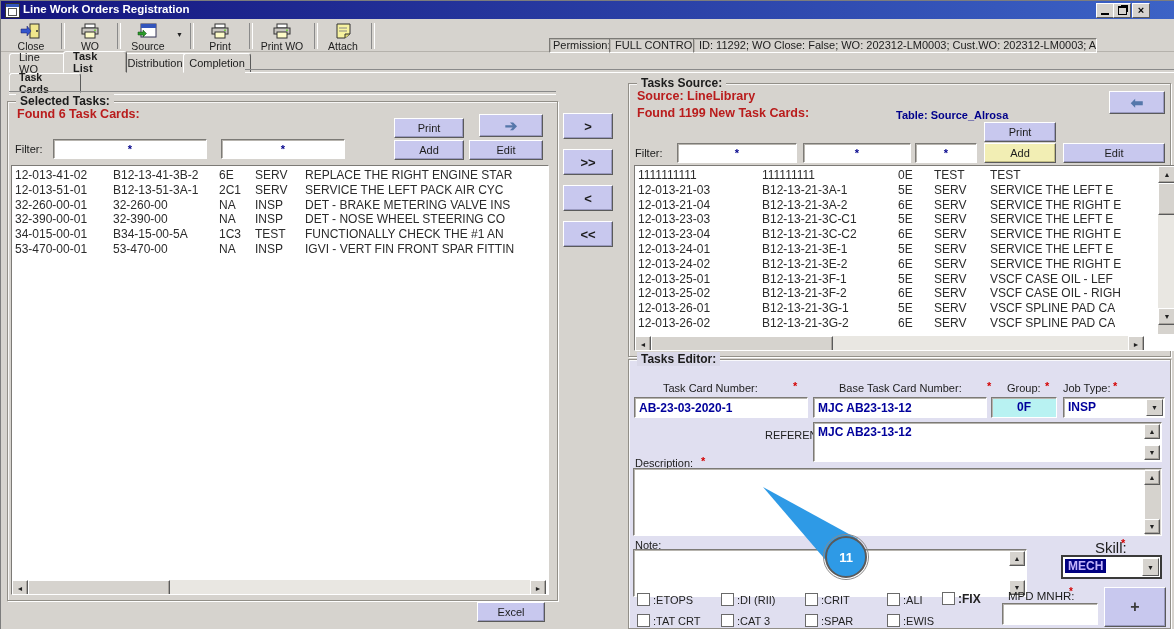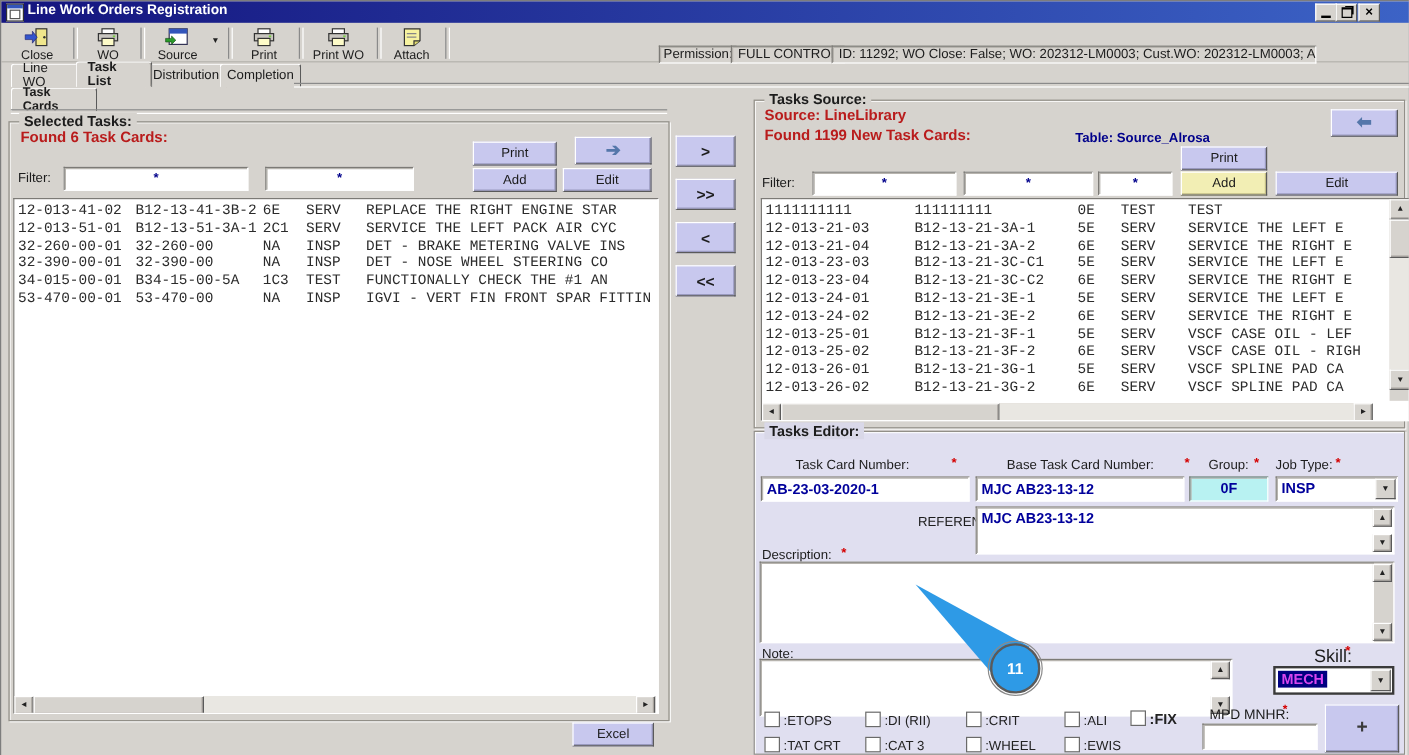--- a/index.html
+++ b/index.html
@@ -17,21 +17,21 @@
   .toolbtn{display:flex;flex-direction:column;align-items:center;justify-content:flex-start;gap:1px;padding-top:2px;cursor:default;}
   .toolbtn .lbl{font-size:10.5px;}
   .tsep{width:2px;height:26px;border-left:1px solid #8a8a8a;border-right:1px solid #fff;}
   .tab{position:absolute;height:18px;background:#d6d3ce;border:1px solid;border-color:#fff #5a5a5a transparent #fff;
        border-radius:3px 3px 0 0;display:flex;align-items:center;justify-content:center;padding:0 9px;}
   .tab.active{font-weight:bold;height:20px;z-index:3;box-shadow:inset -1px 0 0 #a8a49e;}
   .grp{position:absolute;border:1px solid #928f88;box-shadow:inset 1px 1px 0 rgba(255,255,255,.8),1px 1px 0 #fff;}
   .legend{position:absolute;top:-8px;left:8px;background:inherit;padding:0 4px;font-weight:bold;font-size:12px;background:#d6d3ce;}
   .bluehead{color:#b91c1c;font-weight:bold;font-size:12.5px;}
   .filterin{text-align:center;color:#00008b;font-weight:bold;font-family:"Liberation Sans",sans-serif;font-size:11px;padding:0;outline:none;}
-  .list{background:#fff;border:1px solid;border-color:#7c7a76 #ffffff #ffffff #7c7a76;overflow:hidden;font-family:Liberation Mono, monospace;}
+  .list{background:#fff;border:1px solid;border-color:#7c7a76 #ffffff #ffffff #7c7a76;overflow:hidden;}
   .lrow{display:flex;height:14.8px;line-height:14.8px;white-space:nowrap;overflow:hidden;font-size:12px;color:#2b2b2b;padding-left:3px;}
   .lrow span{flex:none;overflow:hidden;}
   .lc0{width:98px}.lc1{width:106px}.lc2{width:36px}.lc3{width:50px}.lc4{flex:1}
   .rc0{width:124px}.rc1{width:136px}.rc2{width:36px}.rc3{width:56px}.rc4{flex:1}
   .sb{background:#d6d3ce;}
   .sbbtn{background:#d6d3ce;border:1px solid;border-color:#fff #5a5a5a #5a5a5a #fff;box-shadow:inset -1px -1px 0 #a8a49e;
          display:flex;align-items:center;justify-content:center;font-size:7px;color:#222;}
   .sbthumb{background:#d6d3ce;border:1px solid;border-color:#fff #5a5a5a #5a5a5a #fff;box-shadow:inset -1px -1px 0 #a8a49e;}
   .sbtrack{background:#e9e7e2;}
   .editor-field{background:#fff;border:1px solid;border-color:#7c7a76 #ffffff #ffffff #7c7a76;box-shadow:inset 1px 1px 0 #b7b4ae;
@@ -393,32 +393,32 @@
   <div class="abs" style="left:634px;top:538px;">Note:</div>
   <div class="abs editor-field" style="left:632px;top:548px;width:384px;height:42px;">
     <span></span>
     <span class="sbbtn" style="position:absolute;right:1px;top:1px;width:14px;height:13px;">▲</span>
     <span class="sbbtn" style="position:absolute;right:1px;bottom:1px;width:14px;height:13px;">▼</span>
   </div>
 
   <div class="abs" style="left:1094px;top:538px;font-size:15px;">Skill:</div>
   <span class="abs star" style="left:1120px;top:536px;">*</span>
   <div class="abs" style="left:1060px;top:554px;width:97px;height:20px;background:#fff;border:2px solid #3a3a3a;">
-    <span style="display:inline-block;margin:2px 0 0 2px;padding:0 3px;background:#000080;color:#d946ef;font-weight:bold;font-size:12px;">MECH</span>
+    <span style="display:inline-block;margin:2px 0 0 2px;padding:0 3px;background:#000080;color:#c4b5fd;font-weight:bold;font-size:12px;">MECH</span>
     <span class="ddbtn">▼</span>
   </div>
 
   <div class="abs" style="left:636px;top:592px;"><span class="cb"></span><span class="cblbl">:ETOPS</span></div>
   <div class="abs" style="left:720px;top:592px;"><span class="cb"></span><span class="cblbl">:DI (RII)</span></div>
   <div class="abs" style="left:804px;top:592px;"><span class="cb"></span><span class="cblbl">:CRIT</span></div>
   <div class="abs" style="left:886px;top:592px;"><span class="cb"></span><span class="cblbl">:ALI</span></div>
   <div class="abs" style="left:941px;top:591px;"><span class="cb"></span><span class="cblbl" style="font-weight:bold;font-size:12px;">:FIX</span></div>
   <div class="abs" style="left:636px;top:613px;"><span class="cb"></span><span class="cblbl">:TAT CRT</span></div>
   <div class="abs" style="left:720px;top:613px;"><span class="cb"></span><span class="cblbl">:CAT 3</span></div>
-  <div class="abs" style="left:804px;top:613px;"><span class="cb"></span><span class="cblbl">:WHEEL</span></div>
+  <div class="abs" style="left:804px;top:613px;"><span class="cb"></span><span class="cblbl">:SPAR</span></div>
   <div class="abs" style="left:886px;top:613px;"><span class="cb"></span><span class="cblbl">:EWIS</span></div>
 
   <div class="abs" style="left:1007px;top:589px;font-size:11.5px;">MPD MNHR:</div>
   <span class="abs star" style="left:1068px;top:585px;font-size:10px;">*</span>
   <input class="abs editor-field" style="left: 1001px; top: 602px; width: 86px; height: 16px;" value="">
   <div class="abs btn" style="left:1103px;top:586px;width:60px;height:38px;font-size:16px;font-weight:bold;color:#3a3a3a;">
       <span>+</span>
     </div>
 
   <svg class="abs" style="left:0;top:0;width:1174px;height:629px;pointer-events:none;z-index:60;">

